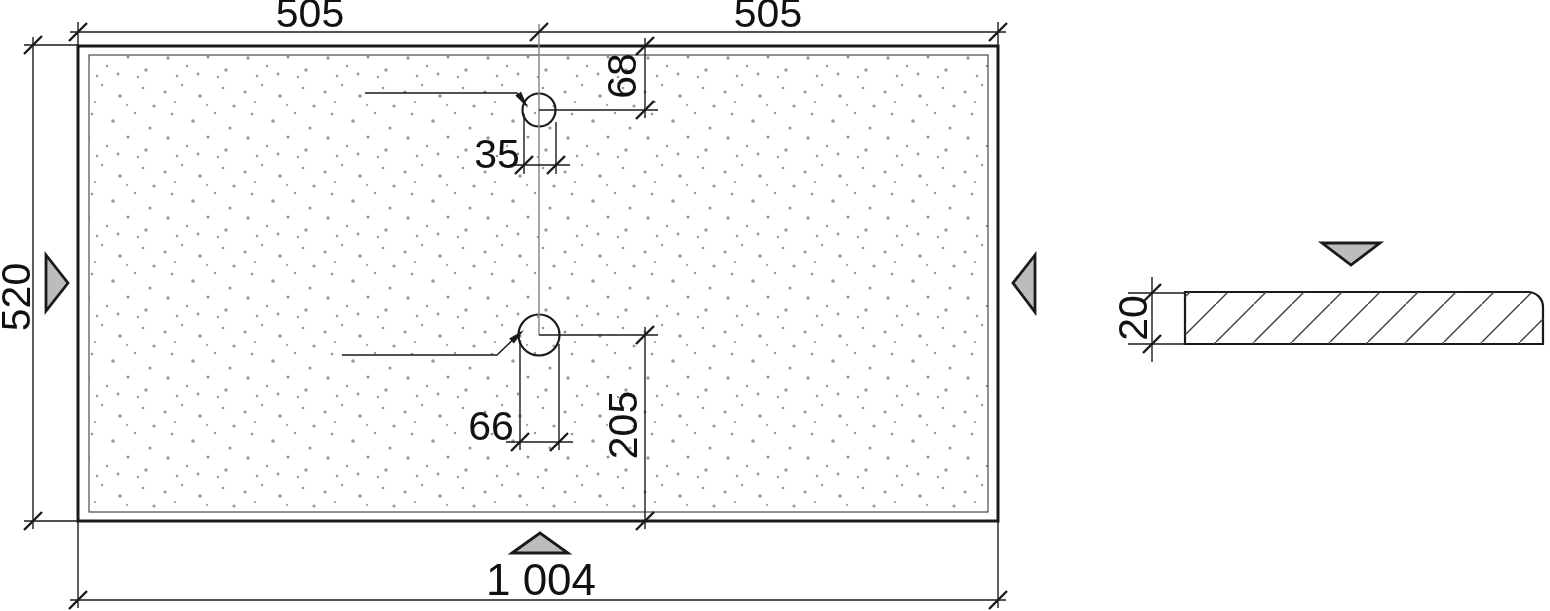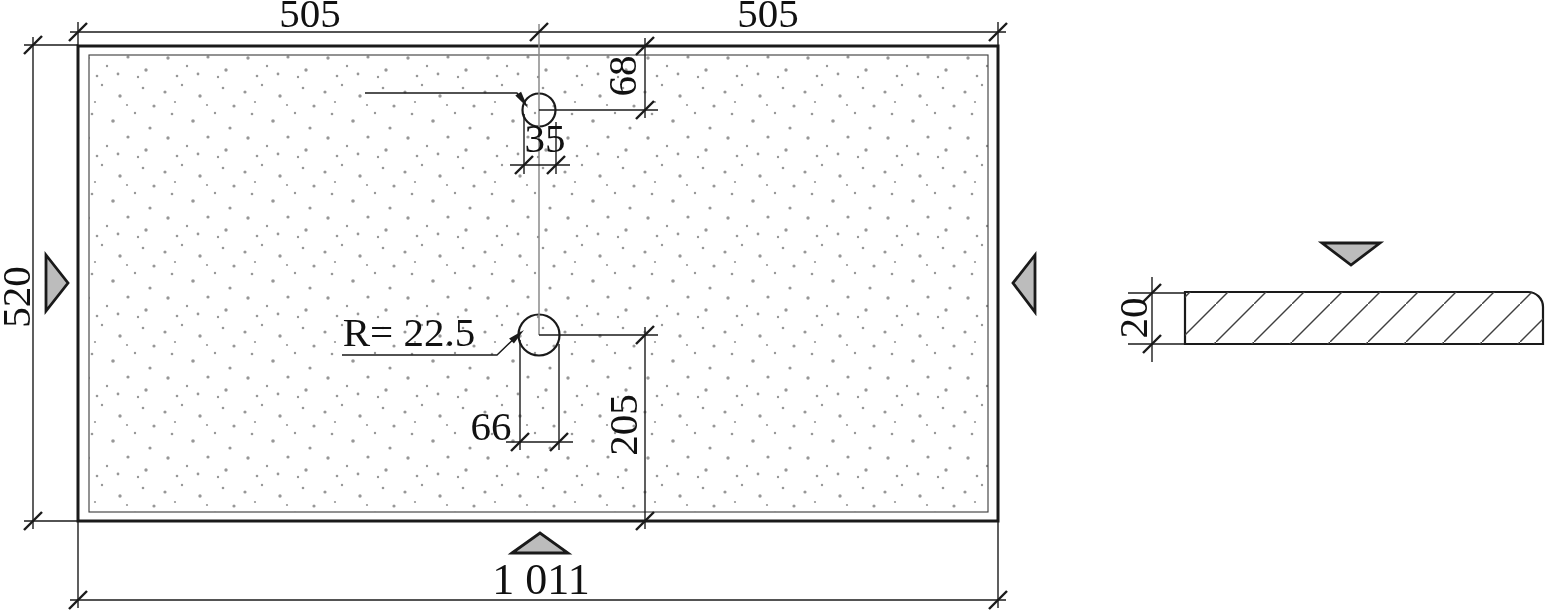--- a/index.html
+++ b/index.html
@@ -1,18 +1,18 @@
 <!DOCTYPE html>
 <html><head>
 <meta charset="utf-8">
 <style>
   html,body{margin:0;padding:0;background:#fff;}
   .stage{
     position:relative;width:1550px;height:611px;background:#ffffff;overflow:hidden;
-    font-family:Liberation Serif, serif;
+    font-family:Liberation Sans, sans-serif;
   }
   .stage svg{position:absolute;left:0;top:0;}
   .lbl{
     position:absolute;transform:translate(-50%,-50%);
     font-size:41px;line-height:1;color:#111;white-space:nowrap;
     letter-spacing:0px;
   }
   .lbl.rot{transform:translate(-50%,-50%) rotate(-90deg);}
   .lbl.big{font-size:44px;}
   .thin{stroke:#1a1a1a;stroke-width:1.4;fill:none;}
@@ -135,22 +135,21 @@
       <path d="M1185,292 L1528,292 A 15,15 0 0 1 1543,307 L1543,344 L1185,344 Z" fill="url(#hatch)" stroke="none"></path>
 
       <line x1="1152" y1="277" x2="1152" y2="362" class="thin"></line>
       <line x1="1128" y1="293" x2="1185" y2="293" class="thin"></line>
       <line x1="1128" y1="344" x2="1185" y2="344" class="thin"></line>
     </g>
   </svg>
 
   <div class="lbl" style="left:310px;top:13px;">505</div>
   <div class="lbl" style="left:768px;top:13px;">505</div>
-  <div class="lbl big" style="left:541px;top:580px;">1 011</div>
+  <div class="lbl big" style="left:541px;top:580px;">1 004</div>
   <div class="lbl rot" style="left:16px;top:297px;">520</div>
   <div class="lbl rot" style="left:622px;top:76px;">68</div>
-  <div class="lbl" style="left:497px;top:138px;margin-left:48px;">35</div>
-  <div class="lbl" style="left:409px;top:332px;">R= 22.5</div>
+  <div class="lbl" style="left:497px;top:154px;">35</div>
   <div class="lbl rot" style="left:623px;top:425px;">205</div>
   <div class="lbl" style="left:491px;top:426px;">66</div>
   <div class="lbl rot" style="left:1133px;top:318px;">20</div>
 
 </div>
 
 </body></html>

